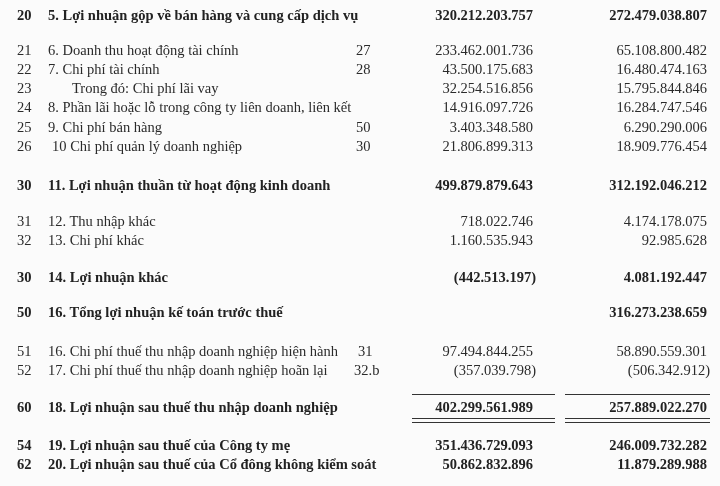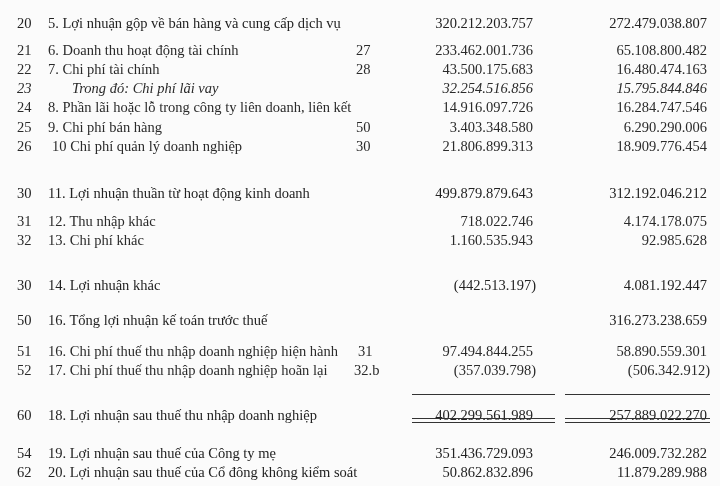--- a/index.html
+++ b/index.html
@@ -10,22 +10,22 @@
     color: #2a2a2a;
     font-size: 14.5px;
   }
   .sheet { position: relative; width: 720px; height: 486px; }
   .row { position: absolute; left: 0; width: 720px; height: 20px; line-height: 20px; }
   .code { position: absolute; left: 17px; width: 30px; }
   .label { position: absolute; left: 48px; white-space: nowrap; }
   .note { position: absolute; left: 356px; white-space: nowrap; }
   .v1 { position: absolute; right: 187px; text-align: right; white-space: nowrap; }
   .v2 { position: absolute; right: 13px; text-align: right; white-space: nowrap; }
-  .bold { font-weight: normal; color: #222; margin-top: 8px; }
-  .italic { font-style: italic; }
+  .bold { font-weight: bold; color: #222; }
+  .italic { }
   .rule { position: absolute; height: 0; border-top: 1.5px solid #333; }
   .drule { position: absolute; height: 3px; border-top: 1.5px solid #333; border-bottom: 1.5px solid #333; }
 </style>
 </head>
 <body>
 
 <div class="sheet">
 
   <div class="row bold" style="top:5px">
     <span class="code">20</span>

